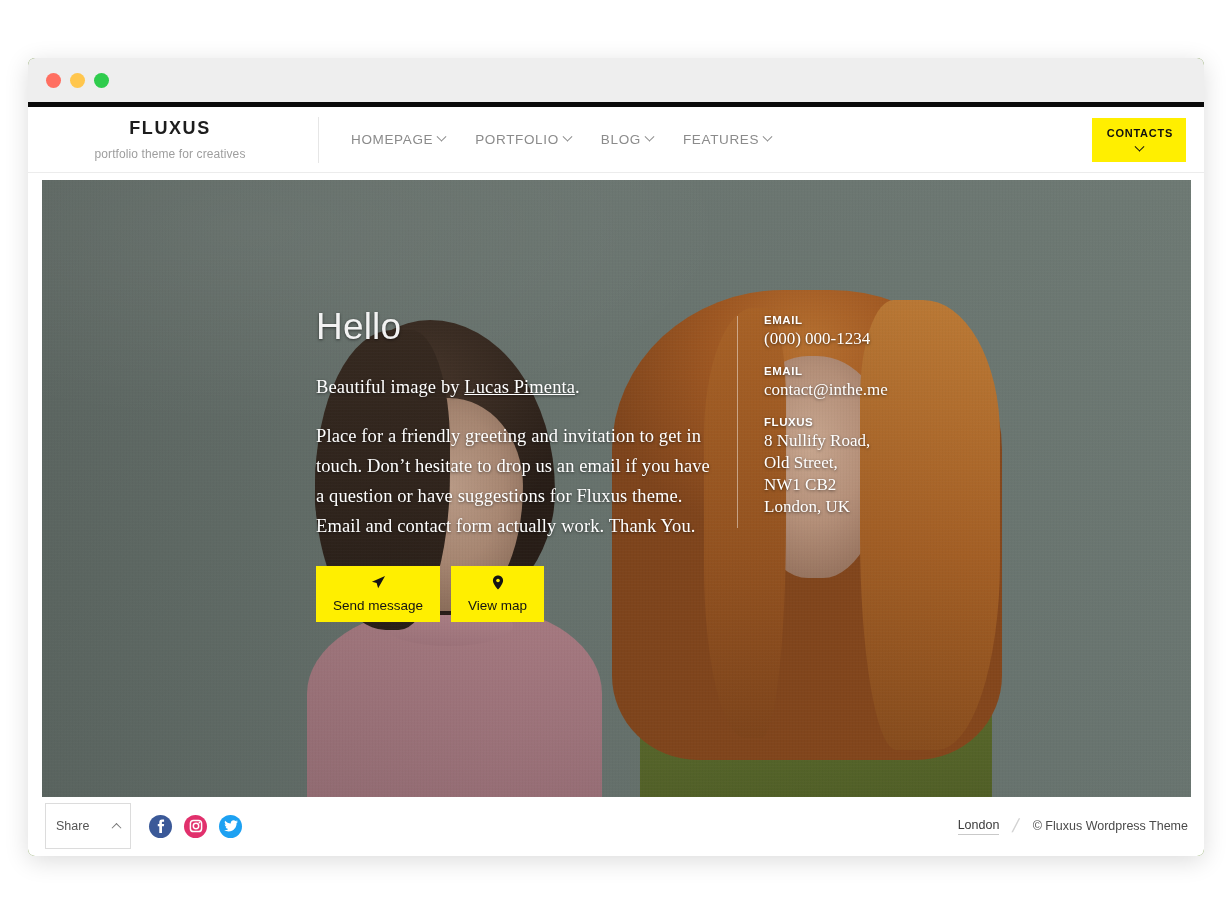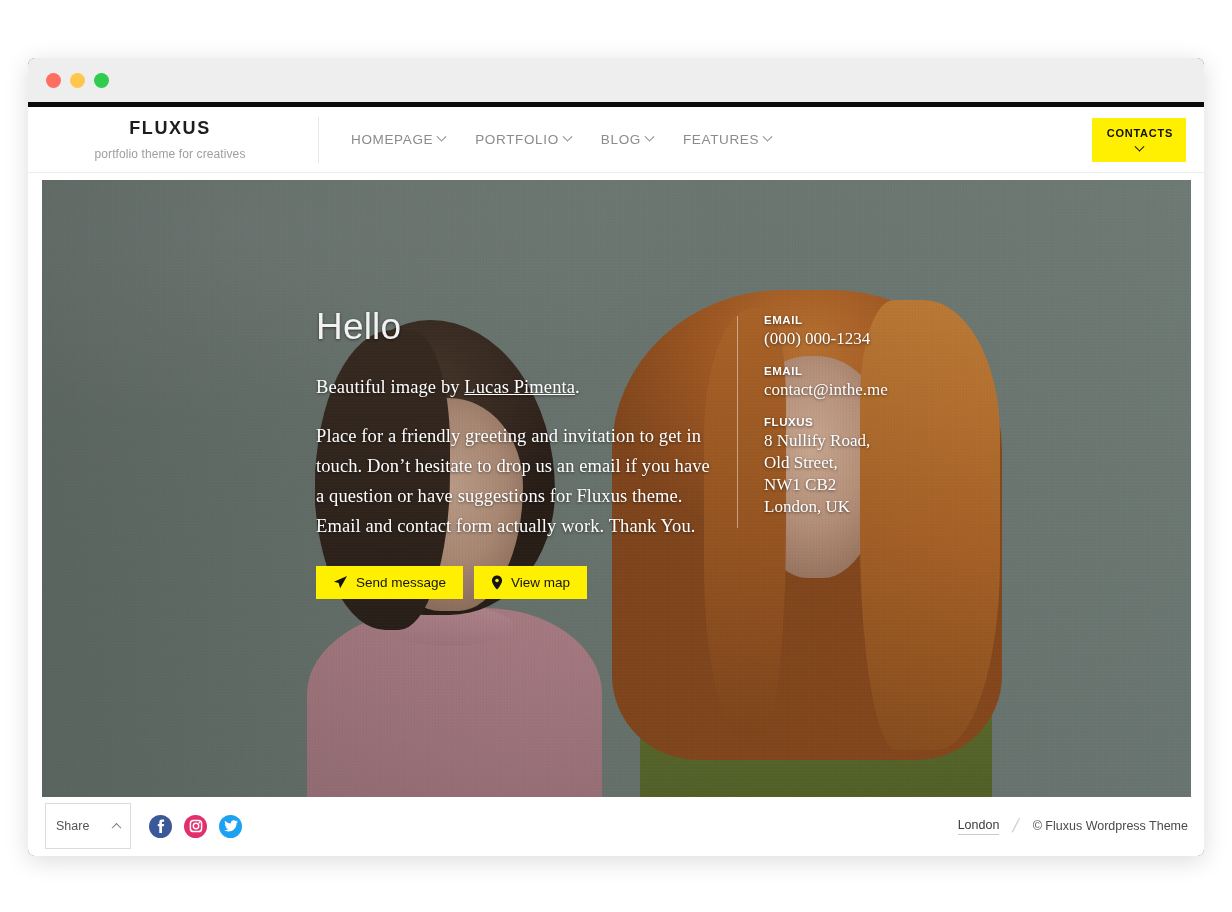--- a/index.html
+++ b/index.html
@@ -295,20 +295,21 @@
     font-family: "Liberation Sans", sans-serif;
     font-size: 13.5px;
     padding: 9px 17px;
     display: flex;
     align-items: center;
     gap: 8px;
     cursor: pointer;
     text-shadow: none;
     border: none;
     white-space: nowrap;
+    flex-direction: column;
   }
 
   .hero-divider {
     width: 1px;
     margin: 8px 0 0 26px;
     background: rgba(255,255,255,0.45);
     align-self: stretch;
     max-height: 212px;
   }
 

